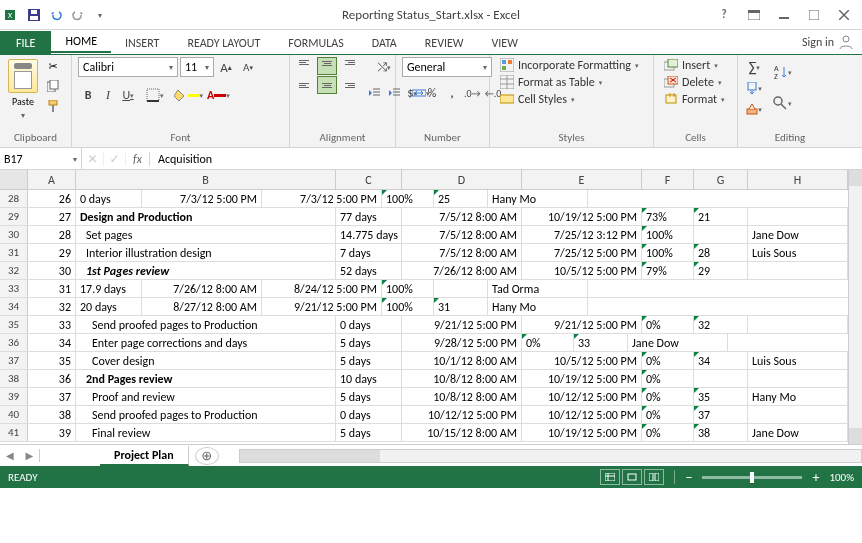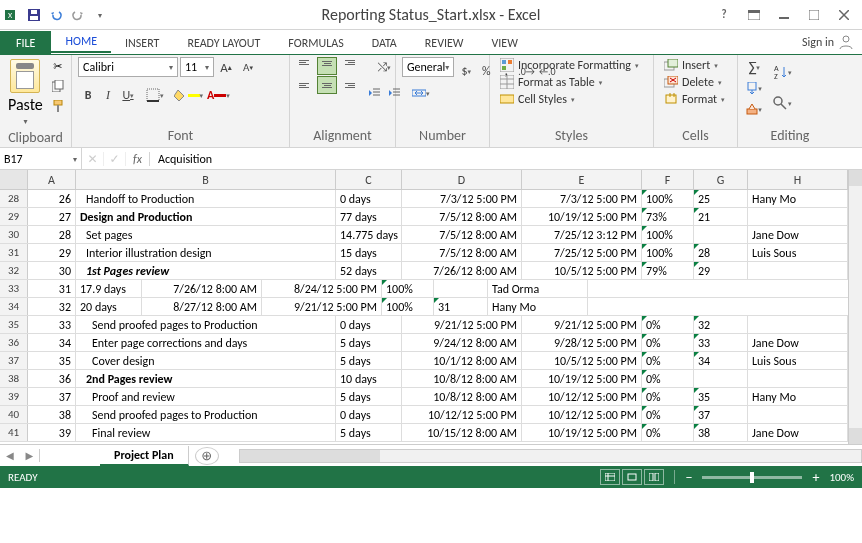--- a/index.html
+++ b/index.html
@@ -2,36 +2,36 @@
 <html><head>
 <meta charset="utf-8">
 <style>
 * { box-sizing: border-box; margin: 0; padding: 0; font-family: "Segoe UI", Calibri, sans-serif; }
 body { width: 862px; height: 543px; background: #fff; overflow: hidden; font-size: 12px; position: relative; }
 
 
 .titlebar { height: 30px; background: #fff; display: flex; align-items: center; border-bottom: 1px solid #d4d4d4; position: relative; }
 .qat { display: flex; align-items: center; padding-left: 4px; gap: 6px; }
 .qat .icon { width: 16px; height: 16px; display: flex; align-items: center; justify-content: center; }
-.title-text { position: absolute; left: 50%; transform: translateX(-50%); font-size: 16px; color: #444; }
+.title-text { position: absolute; left: 50%; transform: translateX(-50%); font-size: 13px; color: #444; }
 .win-controls { display: flex; margin-left: auto; align-items: center; gap: 2px; padding-right: 4px; }
 .win-controls .wc { width: 28px; height: 20px; display: flex; align-items: center; justify-content: center; color: #666; font-size: 11px; }
 
 
 .tabs { height: 24px; display: flex; align-items: flex-end; background: #fff; }
 .tab { padding: 4px 14px; font-size: 12px; color: #444; cursor: pointer; border-top: 1px solid transparent; }
 .tab.file { background: #217346; color: #fff; padding: 4px 16px; }
-.tab.active { color: #1d4ed8; border-bottom: 2px solid #fff; position: relative; }
+.tab.active { color: #000000; border-bottom: 2px solid #fff; position: relative; }
 .tab.active::after { content: ""; position: absolute; left: 0; right: 0; bottom: -1px; height: 2px; background: #217346; }
 .signin { margin-left: auto; padding: 4px 8px; color: #444; display: flex; align-items: center; gap: 4px; }
 
 
 .ribbon { height: 94px; background: #f3f3f3; border-top: 1px solid #217346; border-bottom: 1px solid #d4d4d4; display: flex; }
 .group { border-right: 1px solid #d4d4d4; padding: 2px 6px; display: flex; flex-direction: column; justify-content: space-between; position: relative; }
-.group-label { text-align: center; font-size: 14px; color: #666; padding: 1px 0; position: relative; }
+.group-label { text-align: center; font-size: 11px; color: #666; padding: 1px 0; position: relative; }
 .group-body { flex: 1; display: flex; align-items: flex-start; gap: 4px; }
 .paste-btn { display: flex; flex-direction: column; align-items: center; padding: 2px; gap:2px;}
 .paste-large { width: 30px; height: 34px; background: linear-gradient(#fffbe6,#ffe89a); border: 1px solid #d4b454; border-radius: 2px; position: relative; }
 .paste-large::before { content:""; position:absolute; top:3px; left:5px; right:5px; height:6px; background:#888; border-radius:2px; }
 .paste-large::after { content:""; position:absolute; top:11px; left:5px; right:5px; bottom:3px; background:#fff; border:1px solid #999; }
 .mini-col { display: flex; flex-direction: column; gap: 2px; }
 .mini { width: 18px; height: 18px; display: flex; align-items: center; justify-content: center; font-size: 11px; border: 1px solid transparent; }
 .font-row { display: flex; gap: 2px; align-items: center; }
 .font-name { width: 100px; height: 20px; border: 1px solid #ababab; background: #fff; font-size: 12px; padding: 0 4px; display:flex; align-items:center; justify-content:space-between;}
 .font-size { width: 34px; height: 20px; border: 1px solid #ababab; background: #fff; font-size: 12px; padding: 0 4px; display:flex; align-items:center; justify-content:space-between;}
@@ -42,21 +42,21 @@
 .rbtn.i { font-style: italic; font-family: Georgia, serif; }
 .rbtn.u { text-decoration: underline; }
 .rbtn .sw { width: 12px; height: 3px; display: inline-block; }
 .align-grid { display: grid; grid-template-columns: repeat(3, 20px); grid-auto-rows: 18px; gap: 1px; }
 .align-grid .ab { display:flex; flex-direction:column; gap:1px; justify-content:center; align-items:center;}
 .ab span { display:block; height:1px; background:#666; width:10px; }
 .ab.top { justify-content:flex-start; padding-top:3px;}
 .ab.l span { align-self:flex-start; margin-left:3px;}
 .ab.r span { align-self:flex-end; margin-right:3px;}
 .ab.sel { background:#c5e0b4; border:1px solid #548235;}
-.number-row {display:flex;flex-direction:row;gap:2px;}
+.number-row {display:flex;flex-direction:column;gap:2px;}
 .number-format{width:90px;height:20px;border:1px solid #ababab;background:#fff;padding:0 4px;display:flex;align-items:center;justify-content:space-between;font-size:12px;}
 .styles-col{display:flex;flex-direction:column;gap:1px;justify-content:flex-start;}
 .style-btn{display:flex;align-items:center;gap:4px;padding:1px 4px;font-size:12px;color:#333;white-space:nowrap;}
 .style-btn .ic{width:14px;height:14px;display:inline-flex;align-items:center;justify-content:center;}
 .cells-col{display:flex;flex-direction:column;gap:1px;}
 .editing-col{display:flex;flex-direction:column;gap:1px;}
 
 
 .formula-bar { height: 22px; display: flex; align-items: stretch; border-bottom: 1px solid #d4d4d4; }
 .name-box { width: 82px; border-right: 1px solid #d4d4d4; display: flex; align-items: center; padding: 0 4px; font-size: 12px; justify-content: space-between; }
@@ -181,21 +181,21 @@
       </svg>
     </div>
 </div>
 
 <div class="ribbon">
 
   <div class="group" style="width:72px;">
     <div class="group-body">
       <div class="paste-btn">
         <div class="paste-large"></div>
-        <span style="font-size:16px;">Paste</span>
+        <span style="font-size:10px;">Paste</span>
         <span class="dd">▾</span>
       </div>
       <div class="mini-col">
         <div class="mini">✂</div>
         <div class="mini">
             <svg width="12" height="12">
               <rect x="0" y="2" width="8" height="10" fill="none" stroke="#666"></rect>
               <rect x="3" y="0" width="8" height="9" fill="#fff" stroke="#666"></rect>
             </svg>
           </div>
@@ -488,21 +488,20 @@
         <div class="ch" style="width: 120px;">D</div>
         <div class="ch" style="width: 120px;">E</div>
         <div class="ch" style="width: 52px;">F</div>
         <div class="ch" style="width: 54px;">G</div>
         <div class="ch" style="width: 100px;">H</div>
       </div>
   <div class="rows">
         <div class="row">
           <div class="rh">28</div>
           <div class="cell num" style="width: 48px;"><span>26</span></div>
-          <div class="cell ind1" style="width: 260px;"><span>Handoff to Production</span></div>
           <div class="cell" style="width: 66px;"><span>0 days</span></div>
           <div class="cell" style="width: 120px; text-align: right;"><span>7/3/12 5:00 PM</span></div>
           <div class="cell" style="width: 120px; text-align: right;"><span>7/3/12 5:00 PM</span></div>
           <div class="cell gc" style="width: 52px;"><span class="tri"></span><span>100%</span></div>
           <div class="cell gc" style="width: 54px;"><span class="tri"></span><span>25</span></div>
           <div class="cell" style="width: 100px;"><span>Hany Mo</span></div>
         </div>
         <div class="row">
           <div class="rh">29</div>
           <div class="cell num" style="width: 48px;"><span>27</span></div>
@@ -522,21 +521,21 @@
           <div class="cell" style="width: 120px; text-align: right;"><span>7/5/12 8:00 AM</span></div>
           <div class="cell" style="width: 120px; text-align: right;"><span>7/25/12 3:12 PM</span></div>
           <div class="cell gc" style="width: 52px;"><span class="tri"></span><span>100%</span></div>
           <div class="cell" style="width: 54px;"><span></span></div>
           <div class="cell" style="width: 100px;"><span>Jane Dow</span></div>
         </div>
         <div class="row">
           <div class="rh">31</div>
           <div class="cell num" style="width: 48px;"><span>29</span></div>
           <div class="cell ind1" style="width: 260px;"><span>Interior illustration design</span></div>
-          <div class="cell" style="width: 66px;"><span>15 days</span></div>
+          <div class="cell" style="width: 66px;"><span>7 days</span></div>
           <div class="cell" style="width: 120px; text-align: right;"><span>7/5/12 8:00 AM</span></div>
           <div class="cell" style="width: 120px; text-align: right;"><span>7/25/12 5:00 PM</span></div>
           <div class="cell gc" style="width: 52px;"><span class="tri"></span><span>100%</span></div>
           <div class="cell gc" style="width: 54px;"><span class="tri"></span><span>28</span></div>
           <div class="cell" style="width: 100px;"><span>Luis Sous</span></div>
         </div>
         <div class="row">
           <div class="rh">32</div>
           <div class="cell num" style="width: 48px;"><span>30</span></div>
           <div class="cell bold ind1" style="width: 260px; font-style: italic;"><span>1st Pages review</span></div>
@@ -576,21 +575,20 @@
           <div class="cell" style="width: 120px; text-align: right;"><span>9/21/12 5:00 PM</span></div>
           <div class="cell gc" style="width: 52px;"><span class="tri"></span><span>0%</span></div>
           <div class="cell gc" style="width: 54px;"><span class="tri"></span><span>32</span></div>
           <div class="cell" style="width: 100px;"><span></span></div>
         </div>
         <div class="row">
           <div class="rh">36</div>
           <div class="cell num" style="width: 48px;"><span>34</span></div>
           <div class="cell ind2" style="width: 260px;"><span>Enter page corrections and days</span></div>
           <div class="cell" style="width: 66px;"><span>5 days</span></div>
-          <div class="cell" style="width: 120px; text-align: right;"><span>9/24/12 8:00 AM</span></div>
           <div class="cell" style="width: 120px; text-align: right;"><span>9/28/12 5:00 PM</span></div>
           <div class="cell gc" style="width: 52px;"><span class="tri"></span><span>0%</span></div>
           <div class="cell gc" style="width: 54px;"><span class="tri"></span><span>33</span></div>
           <div class="cell" style="width: 100px;"><span>Jane Dow</span></div>
         </div>
         <div class="row">
           <div class="rh">37</div>
           <div class="cell num" style="width: 48px;"><span>35</span></div>
           <div class="cell ind2" style="width: 260px;"><span>Cover design</span></div>
           <div class="cell" style="width: 66px;"><span>5 days</span></div>

